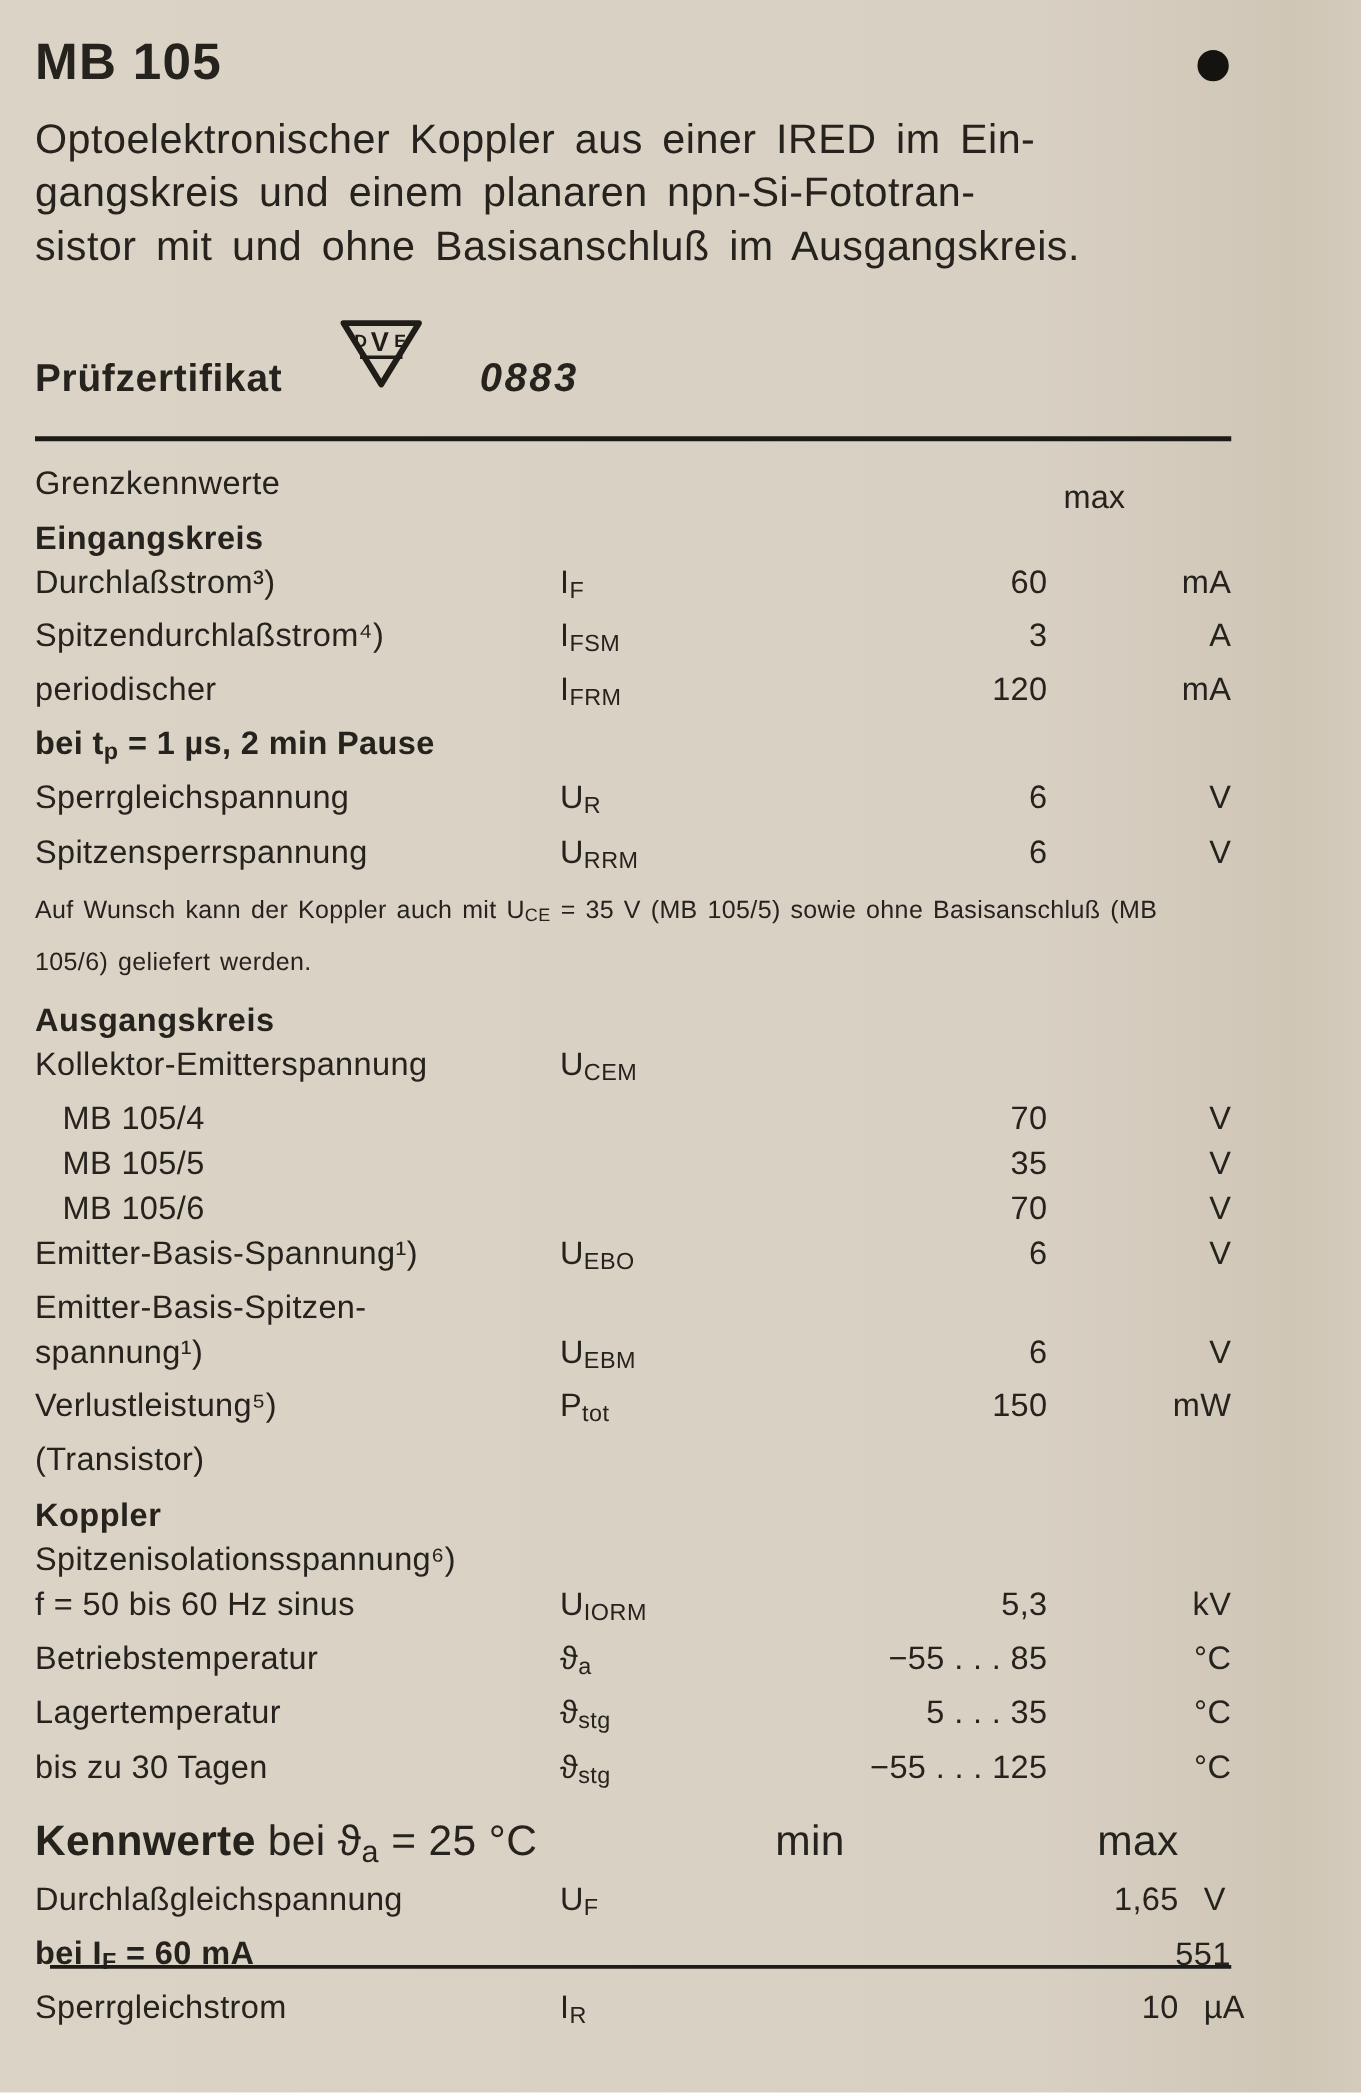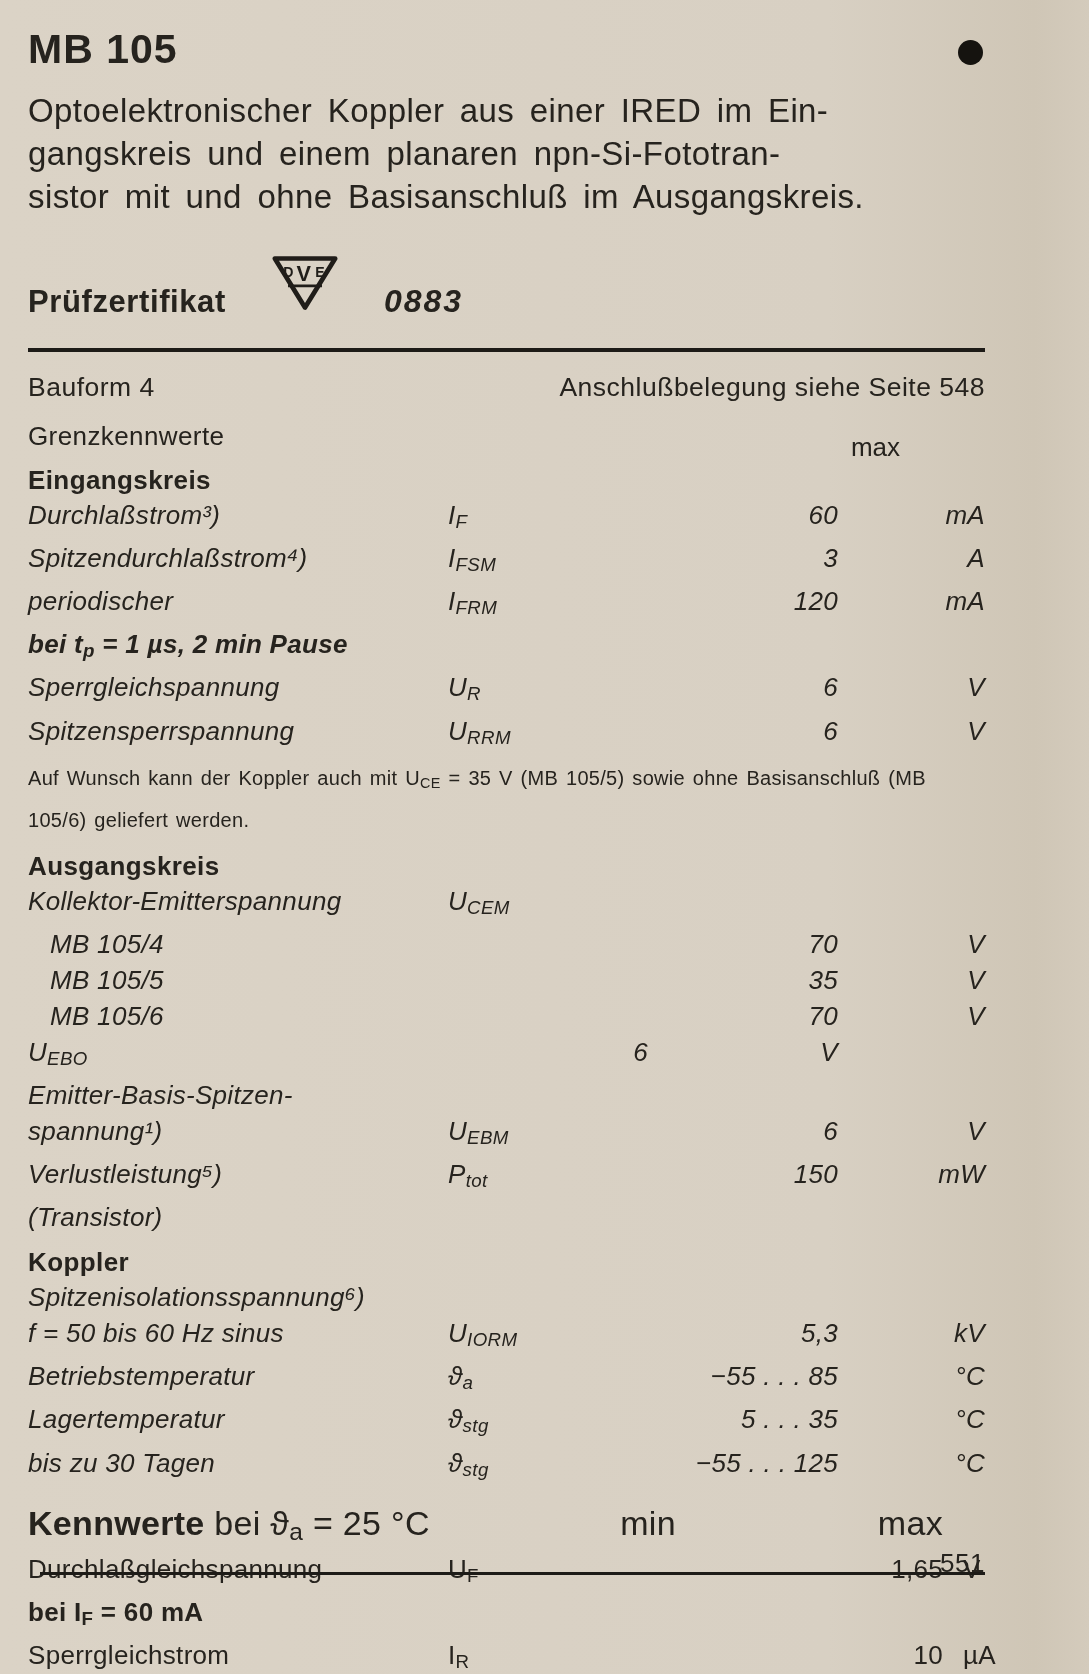--- a/index.html
+++ b/index.html
@@ -35,21 +35,20 @@
   .sec-heading { font-size: 26px; font-weight: normal; letter-spacing: 0.4px; line-height: 34px; }
   .max-label { font-size: 26px; padding-right: 85px; transform: translateY(10px); }
   .sub-heading { margin-top: 10px; font-size: 26px; font-weight: bold; letter-spacing: 0.4px; line-height: 34px; }
   .trow {
     display: grid;
     grid-template-columns: 420px 200px 190px 1fr;
     font-size: 26px;
     line-height: 36px;
     align-items: baseline;
     letter-spacing: 0.3px;
-    font-style: italic;
   }
   .c-val { text-align: right; }
   .c-unit { text-align: right; }
   .indent { padding-left: 22px; }
   .bold { font-weight: bold; }
   sub { font-size: 0.72em; vertical-align: -0.22em; letter-spacing: 0.4px; }
   .note { margin-top: 4px; font-size: 20px; line-height: 37px; letter-spacing: 0.3px; word-spacing: 2px; }
   .kenn-head {
     margin-top: 16px;
     display: grid;
@@ -97,24 +96,20 @@
         <text x="31" y="33" font-size="23" font-weight="bold" fill="currentColor" font-family="Liberation Sans, sans-serif">V</text>
         <text x="51" y="29" font-size="15" font-weight="bold" fill="currentColor" font-family="Liberation Sans, sans-serif">E</text>
         <path d="M22 38 H58" stroke="currentColor" stroke-width="3"></path>
       </svg>
     </div>
     <div class="cert-number">0883</div>
   </div>
 
   <div class="rule"></div>
 
-  <div class="info-row">
-    <div>Bauform 4</div>
-    <div>Anschlußbelegung siehe Seite 548</div>
-  </div>
 
   <div class="grenz-row">
     <div class="sec-heading">Grenzkennwerte</div>
     <div class="max-label">max</div>
   </div>
 
   <div class="sub-heading">Eingangskreis</div>
 
   <div class="trow">
     <div>Durchlaßstrom³)</div>
@@ -175,20 +170,21 @@
     <div class="c-val">35</div>
     <div class="c-unit">V</div>
   </div>
   <div class="trow">
     <div class="indent">MB 105/6</div>
     <div></div>
     <div class="c-val">70</div>
     <div class="c-unit">V</div>
   </div>
   <div class="trow">
+    <div>Emitter-Basis-Spannung¹)</div>
     <div><span>U</span><sub>EBO</sub></div>
     <div class="c-val">6</div>
     <div class="c-unit">V</div>
   </div>
   <div class="trow">
     <div>Emitter-Basis-Spitzen-</div>
     <div></div>
     <div class="c-val"></div>
     <div class="c-unit"></div>
   </div>

